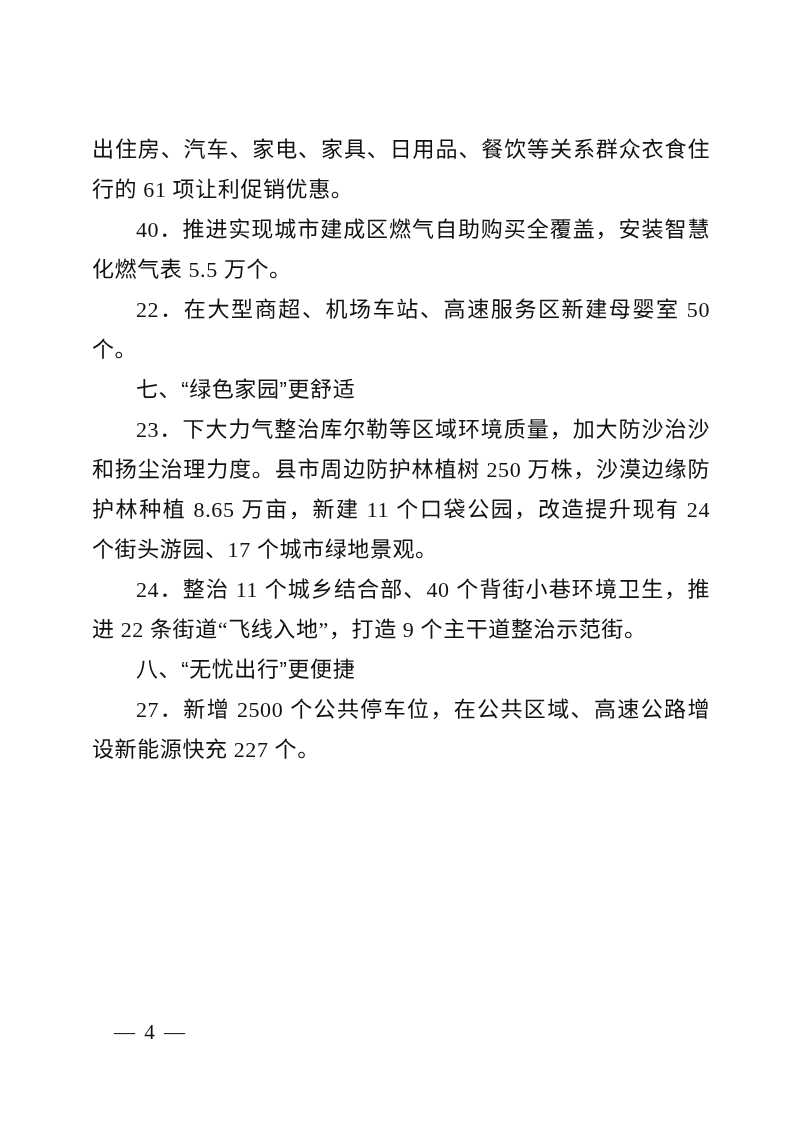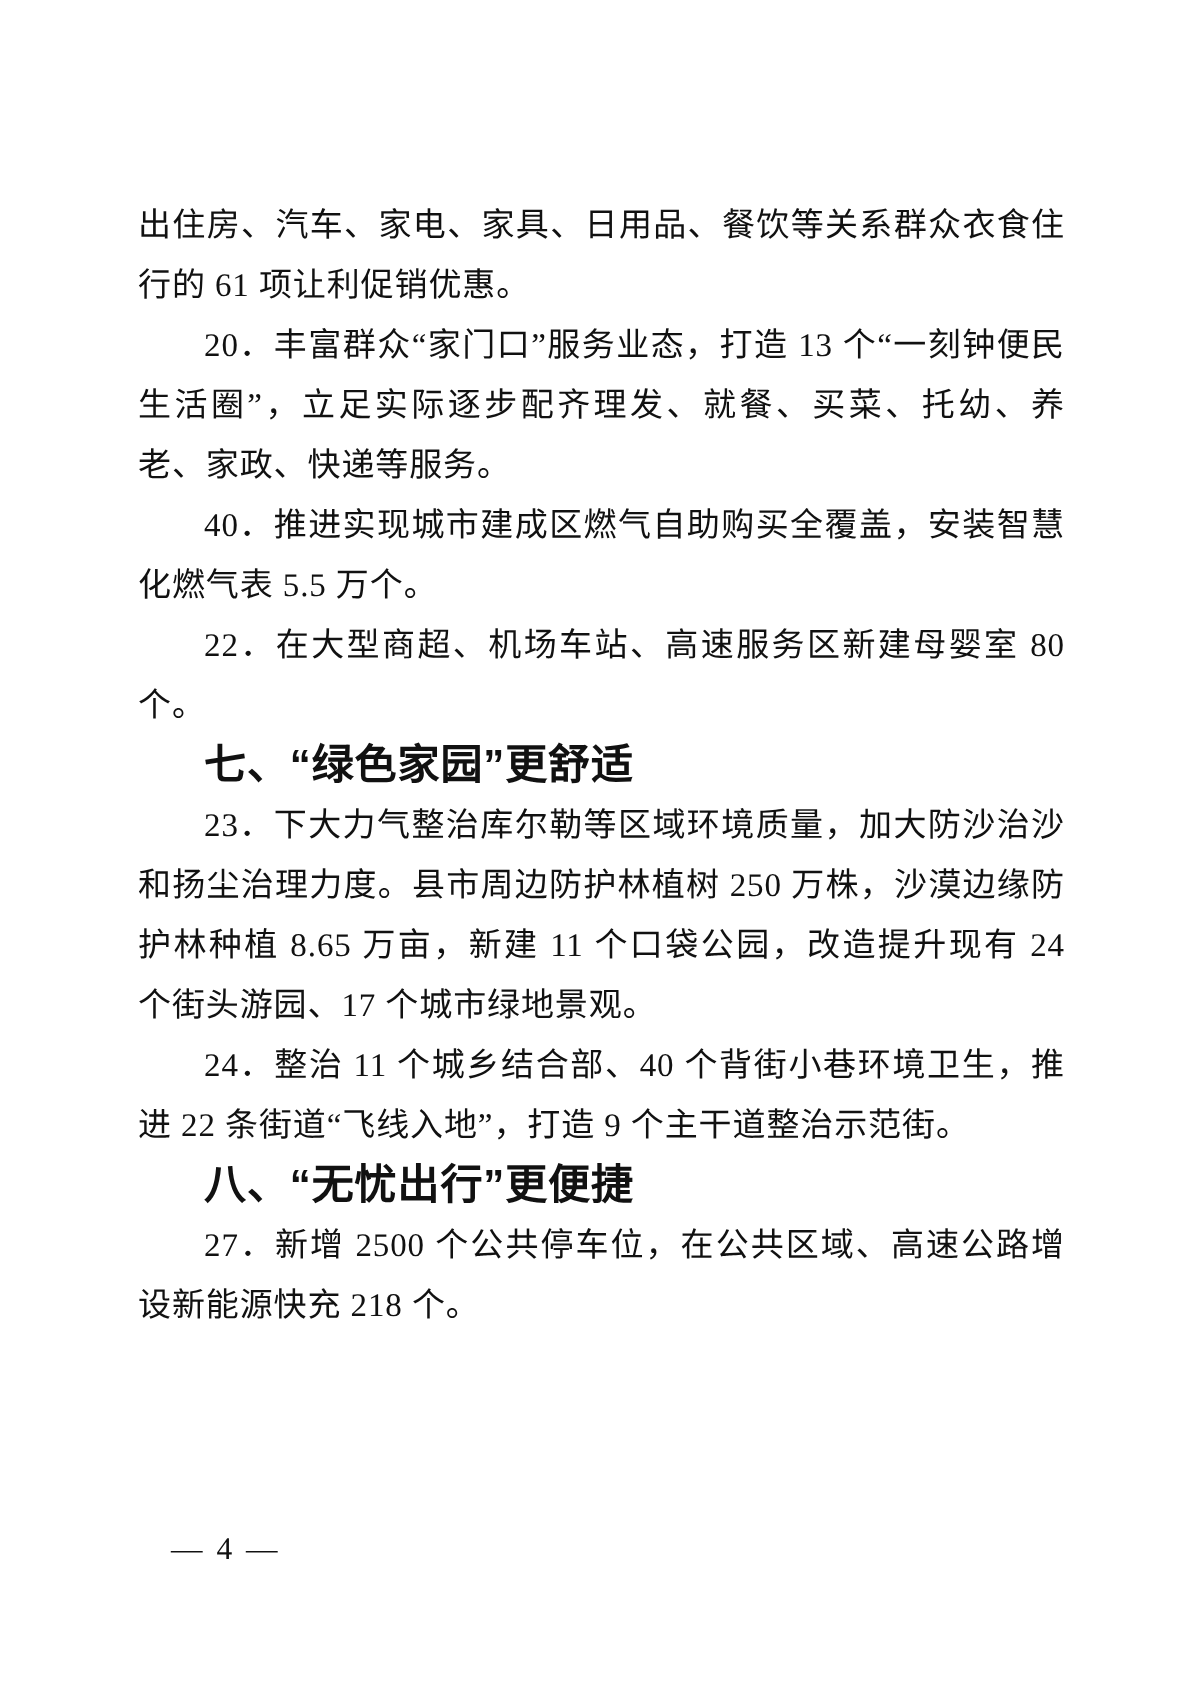--- a/index.html
+++ b/index.html
@@ -30,47 +30,46 @@
   .para {
     margin: 0;
     text-indent: 44px;
   }
   .para.no-indent {
     text-indent: 0;
   }
   .heading {
     margin: 0;
     font-family: "Liberation Sans", "DejaVu Sans", sans-serif;
-    font-weight: 700;
-    font-size: 28px;
+    font-weight: 400;
+    font-size: 22px;
     line-height: 40px;
     text-indent: 44px;
     letter-spacing: 0.6px;
   }
   .footer {
     position: absolute;
     left: 114px;
     top: 1012px;
     font-size: 21px;
     line-height: 40px;
     letter-spacing: 2px;
     color: #111111;
   }
 </style>
 </head>
 <body>
 
 <div class="page">
   <div class="content">
     <p class="para no-indent">出住房、汽车、家电、家具、日用品、餐饮等关系群众衣食住行的 61 项让利促销优惠。</p>
-    <p class="para">20．丰富群众“家门口”服务业态，打造 13 个“一刻钟便民生活圈”，立足实际逐步配齐理发、就餐、买菜、托幼、养老、家政、快递等服务。</p>
     <p class="para">40．推进实现城市建成区燃气自助购买全覆盖，安装智慧化燃气表 5.5 万个。</p>
-    <p class="para">22．在大型商超、机场车站、高速服务区新建母婴室 80 个。</p>
+    <p class="para">22．在大型商超、机场车站、高速服务区新建母婴室 50 个。</p>
     <h2 class="heading">七、“绿色家园”更舒适</h2>
     <p class="para">23．下大力气整治库尔勒等区域环境质量，加大防沙治沙和扬尘治理力度。县市周边防护林植树 250 万株，沙漠边缘防护林种植 8.65 万亩，新建 11 个口袋公园，改造提升现有 24 个街头游园、17 个城市绿地景观。</p>
     <p class="para">24．整治 11 个城乡结合部、40 个背街小巷环境卫生，推进 22 条街道“飞线入地”，打造 9 个主干道整治示范街。</p>
     <h2 class="heading">八、“无忧出行”更便捷</h2>
-    <p class="para">27．新增 2500 个公共停车位，在公共区域、高速公路增设新能源快充 218 个。</p>
+    <p class="para">27．新增 2500 个公共停车位，在公共区域、高速公路增设新能源快充 227 个。</p>
   </div>
   <div class="footer">
     <span>— 4 —</span>
   </div>
 </div>
 
 </body></html>

